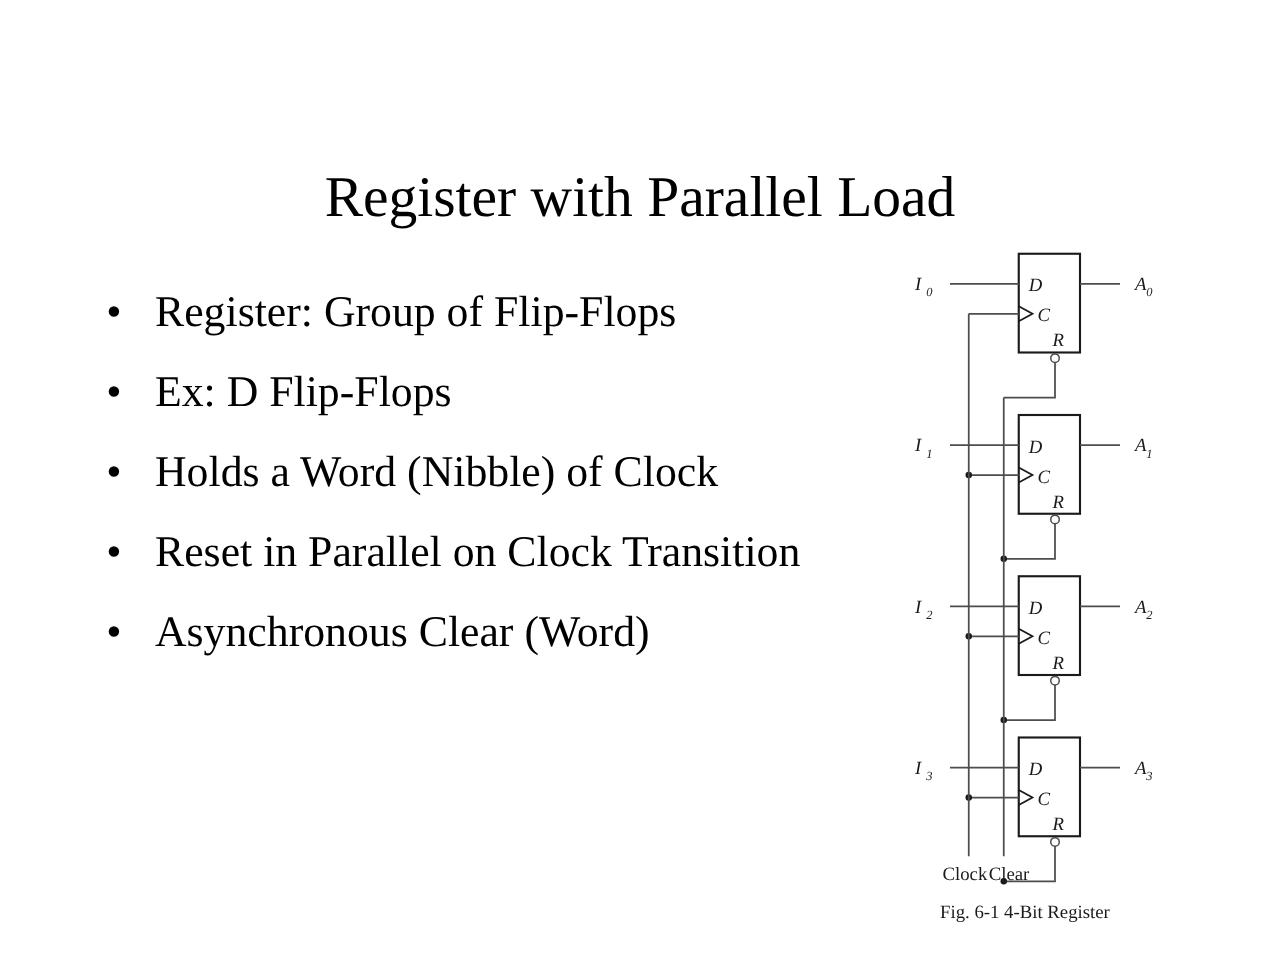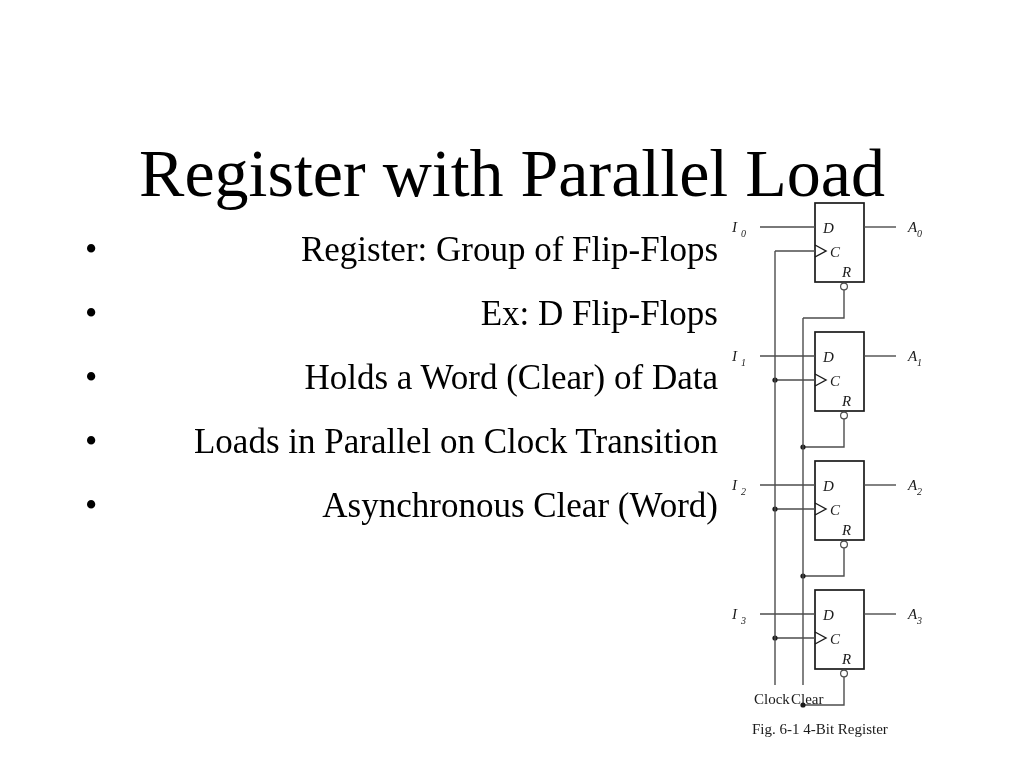--- a/index.html
+++ b/index.html
@@ -18,21 +18,21 @@
     color: #000000;
   }
 
   
   #slide-title {
     position: absolute;
     left: 0;
     top: 96px;
     width: 1024px;
     text-align: center;
-    font-size: 68px;
+    font-size: 46px;
     line-height: 62px;
     font-weight: normal;
     letter-spacing: 0px;
     white-space: nowrap;
   }
 
   
   #bullet-list {
     position: absolute;
     left: 78px;
@@ -52,21 +52,20 @@
   .bullet-item:last-child { margin-bottom: 0; }
   .bullet-dot {
     position: absolute;
     left: 7px;
     top: 0;
     font-size: 35px;
     line-height: 44px;
   }
   .bullet-text {
     display: block;
-    text-align: right;
   }
 
   
   #figure {
     position: absolute;
     left: 712px;
     top: 192px;
     width: 236px;
     height: 556px;
   }
@@ -118,25 +117,25 @@
     <li class="bullet-item">
       <span class="bullet-dot">•</span>
       <span class="bullet-text">Register: Group of Flip-Flops</span>
     </li>
     <li class="bullet-item">
       <span class="bullet-dot">•</span>
       <span class="bullet-text">Ex: D Flip-Flops</span>
     </li>
     <li class="bullet-item">
       <span class="bullet-dot">•</span>
-      <span class="bullet-text">Holds a Word (Clear) of Data</span>
-    </li>
-    <li class="bullet-item">
-      <span class="bullet-dot">•</span>
-      <span class="bullet-text">Loads in Parallel on Clock Transition</span>
+      <span class="bullet-text">Holds a Word (Nibble) of Clock</span>
+    </li>
+    <li class="bullet-item">
+      <span class="bullet-dot">•</span>
+      <span class="bullet-text">Reset in Parallel on Clock Transition</span>
     </li>
     <li class="bullet-item">
       <span class="bullet-dot">•</span>
       <span class="bullet-text">Asynchronous Clear (Word)</span>
     </li>
   </ul>
 
   <div id="figure">
     <svg id="fig-svg" width="236" height="556" viewBox="0 0 236 556">
       <g id="circuit-root">

